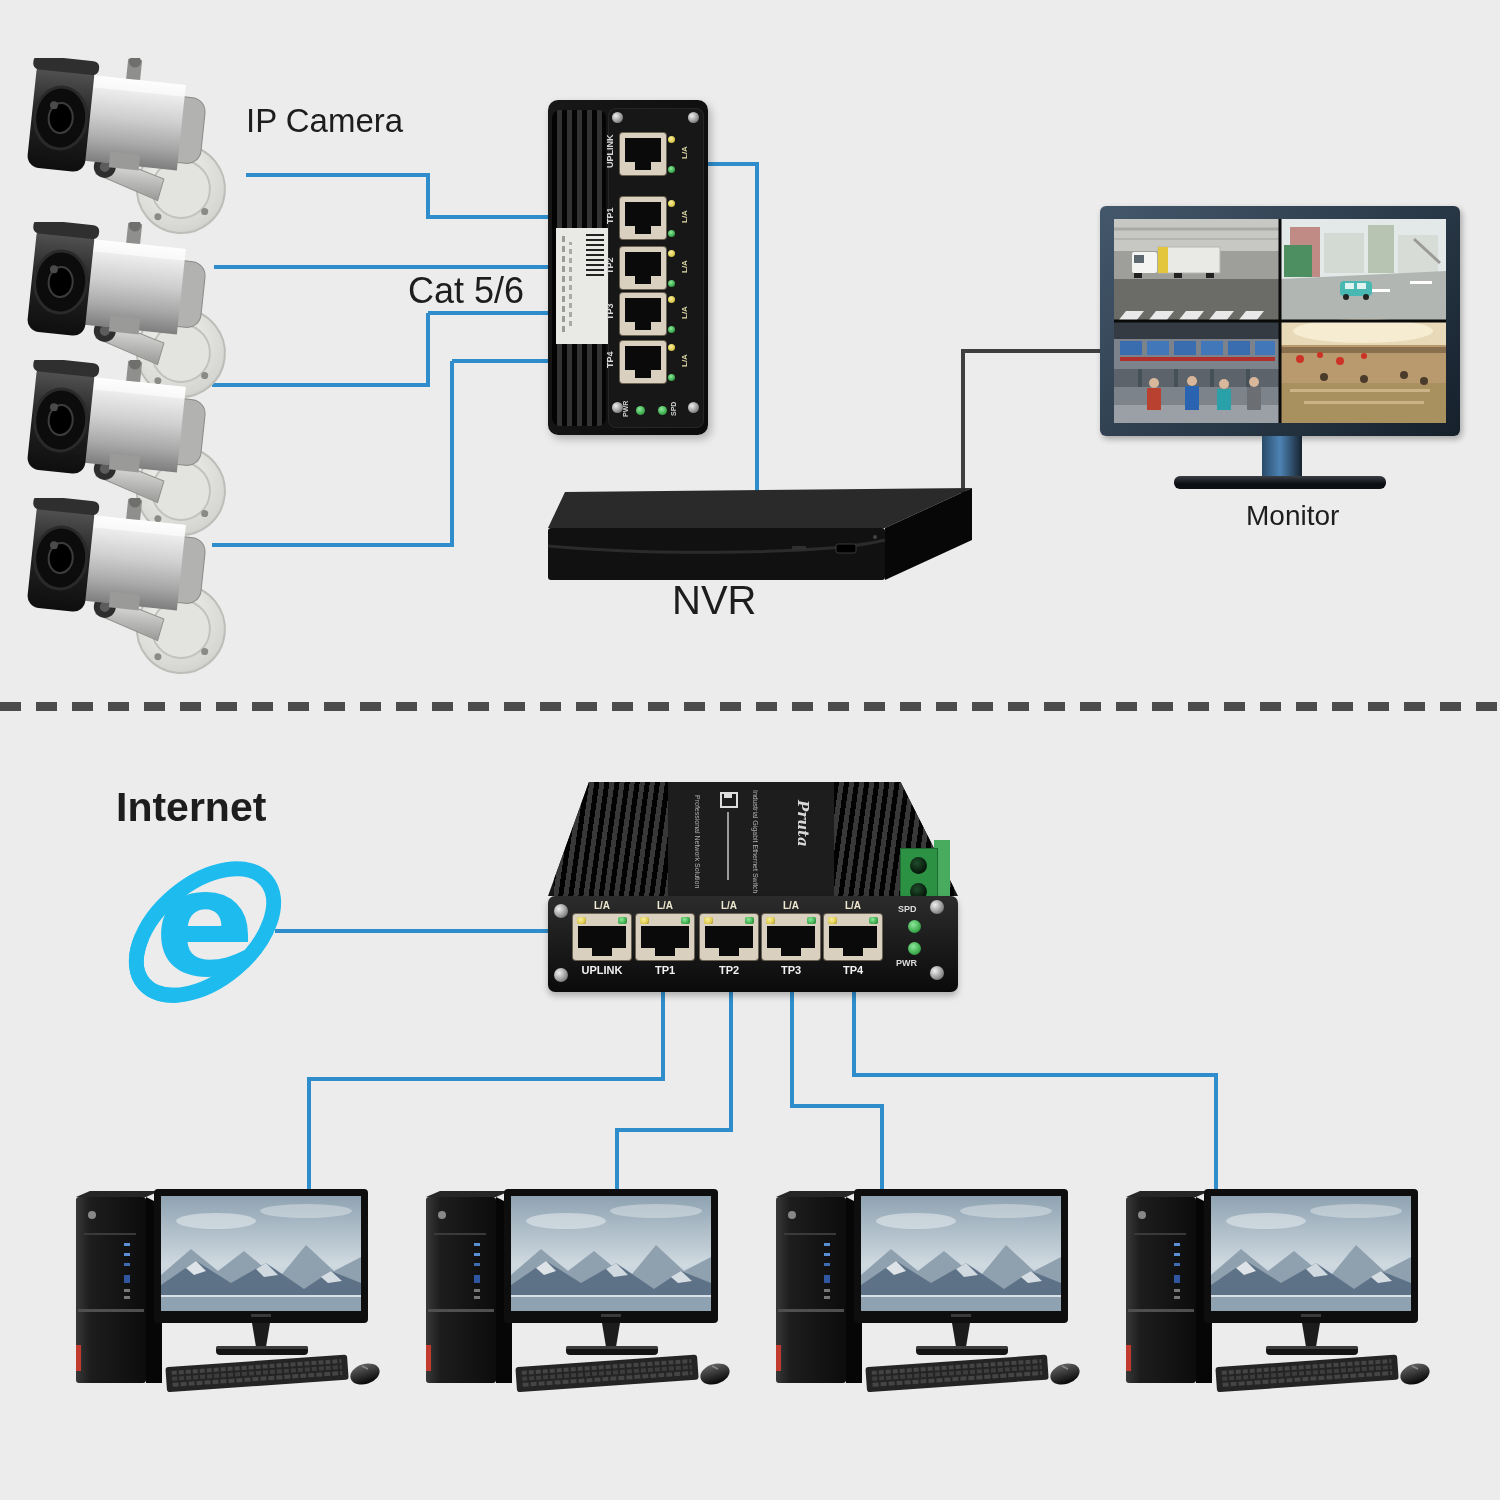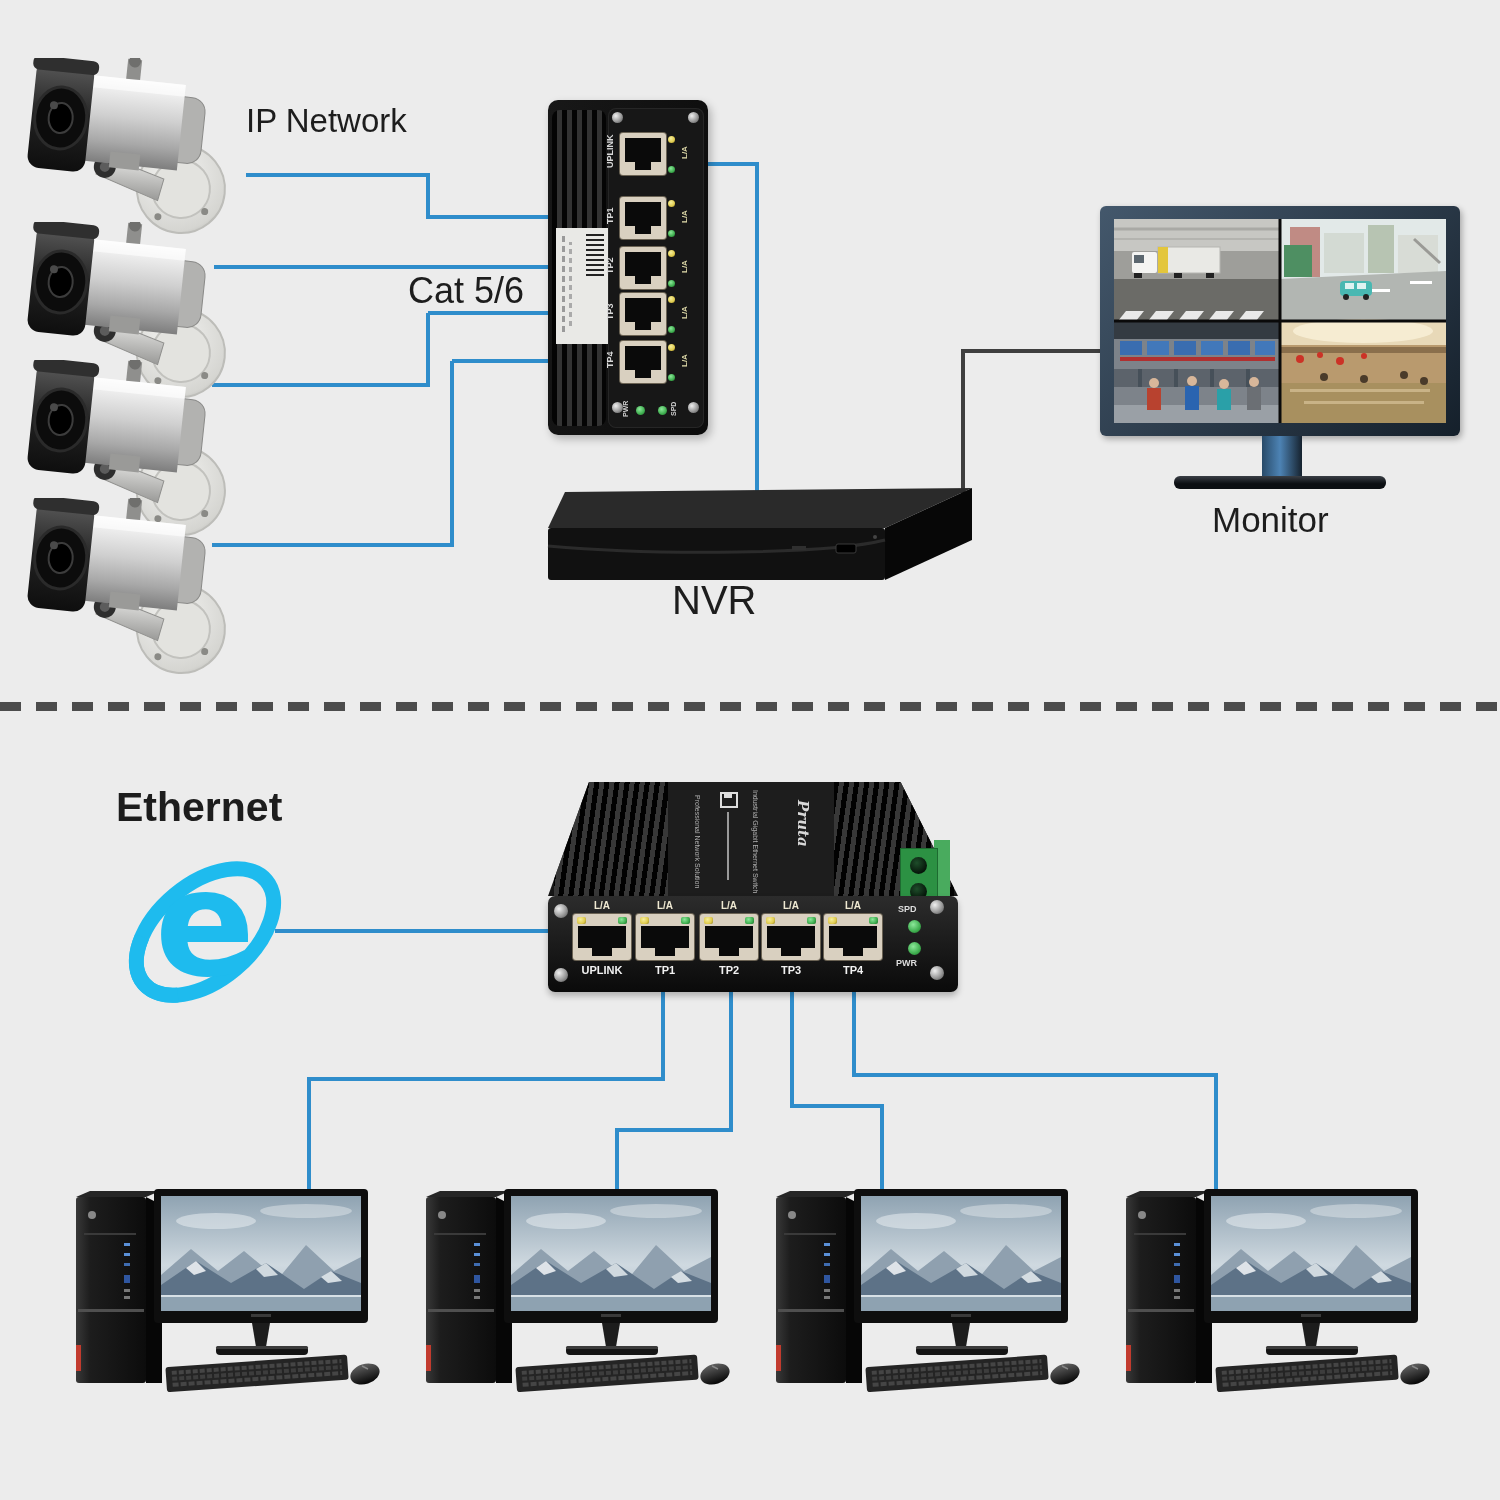--- a/index.html
+++ b/index.html
@@ -485,19 +485,19 @@
   <svg class="abs" style="left:416px;top:1183px" width="320" height="210">
       <use href="#pc"></use>
     </svg>
   <svg class="abs" style="left:766px;top:1183px" width="320" height="210">
       <use href="#pc"></use>
     </svg>
   <svg class="abs" style="left:1116px;top:1183px" width="320" height="210">
       <use href="#pc"></use>
     </svg>
 
-  <div class="lbl" style="left:246px;top:102px;font-size:33px">IP Network</div>
+  <div class="lbl" style="left:246px;top:102px;font-size:33px">IP Camera</div>
   <div class="lbl" style="left:408px;top:270px;font-size:36px">Cat 5/6</div>
   <div class="lbl" style="left:672px;top:578px;font-size:40px">NVR</div>
-  <div class="lbl" style="left:1212px;top:500px;font-size:35px">Monitor</div>
-  <div class="lbl" style="left:116px;top:784px;font-size:41px;font-weight:bold">Ethernet</div>
+  <div class="lbl" style="left:1246px;top:500px;font-size:28px">Monitor</div>
+  <div class="lbl" style="left:116px;top:784px;font-size:41px;font-weight:bold">Internet</div>
 
 </div>
 
 </body></html>

